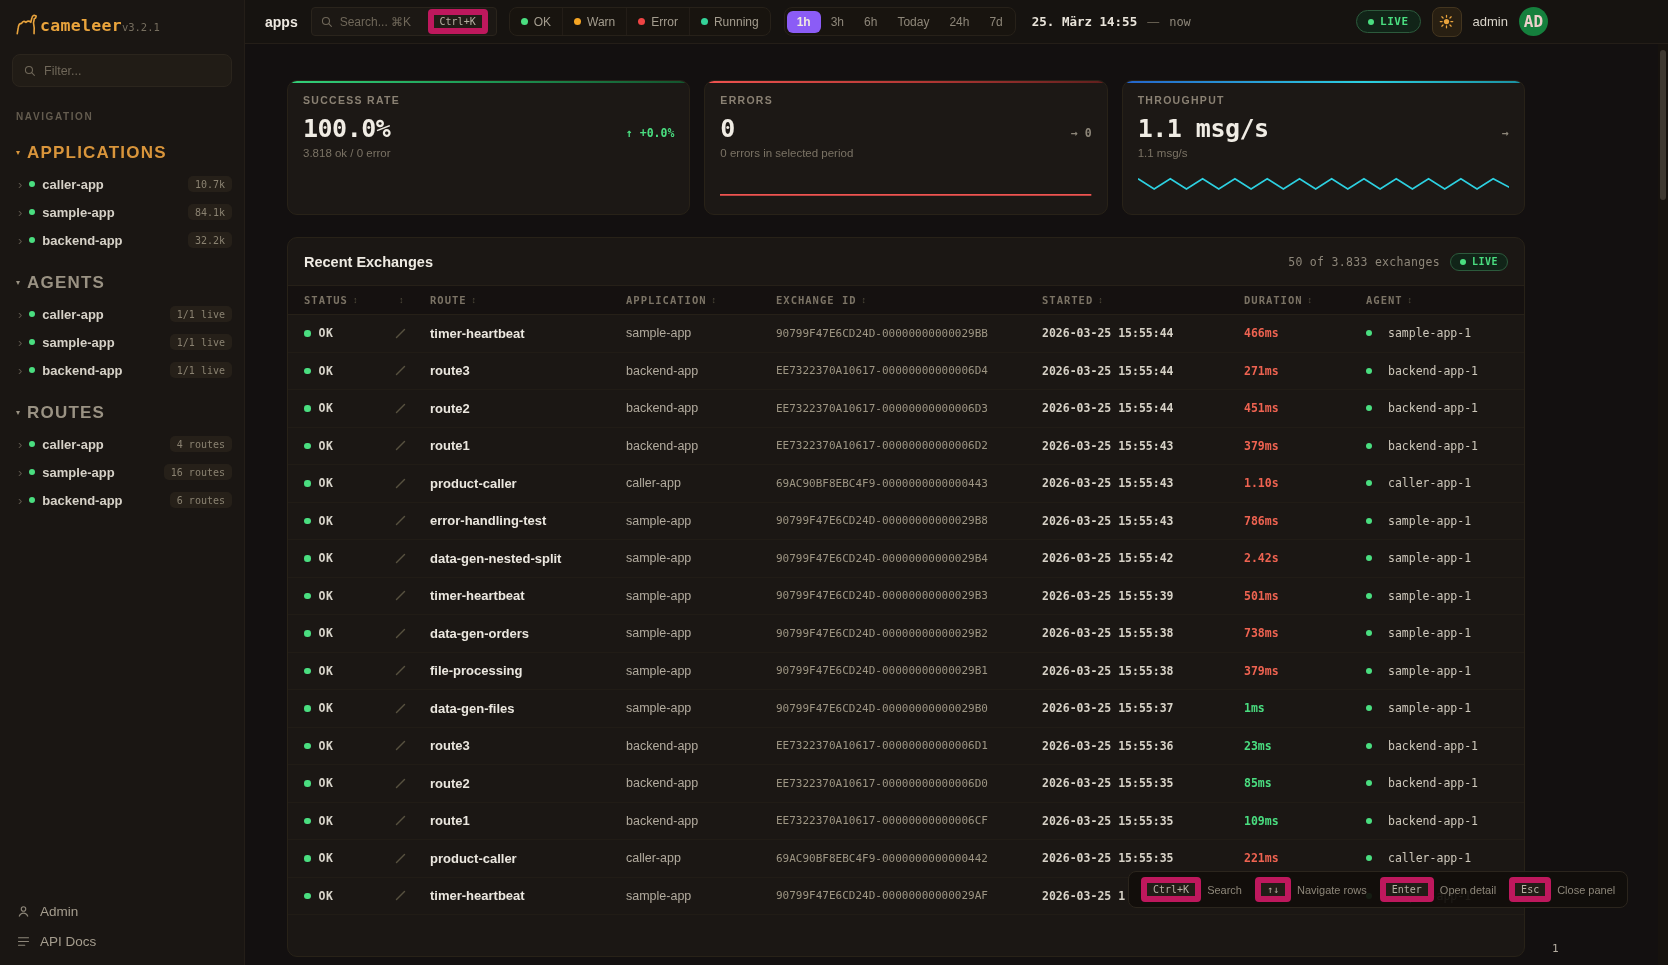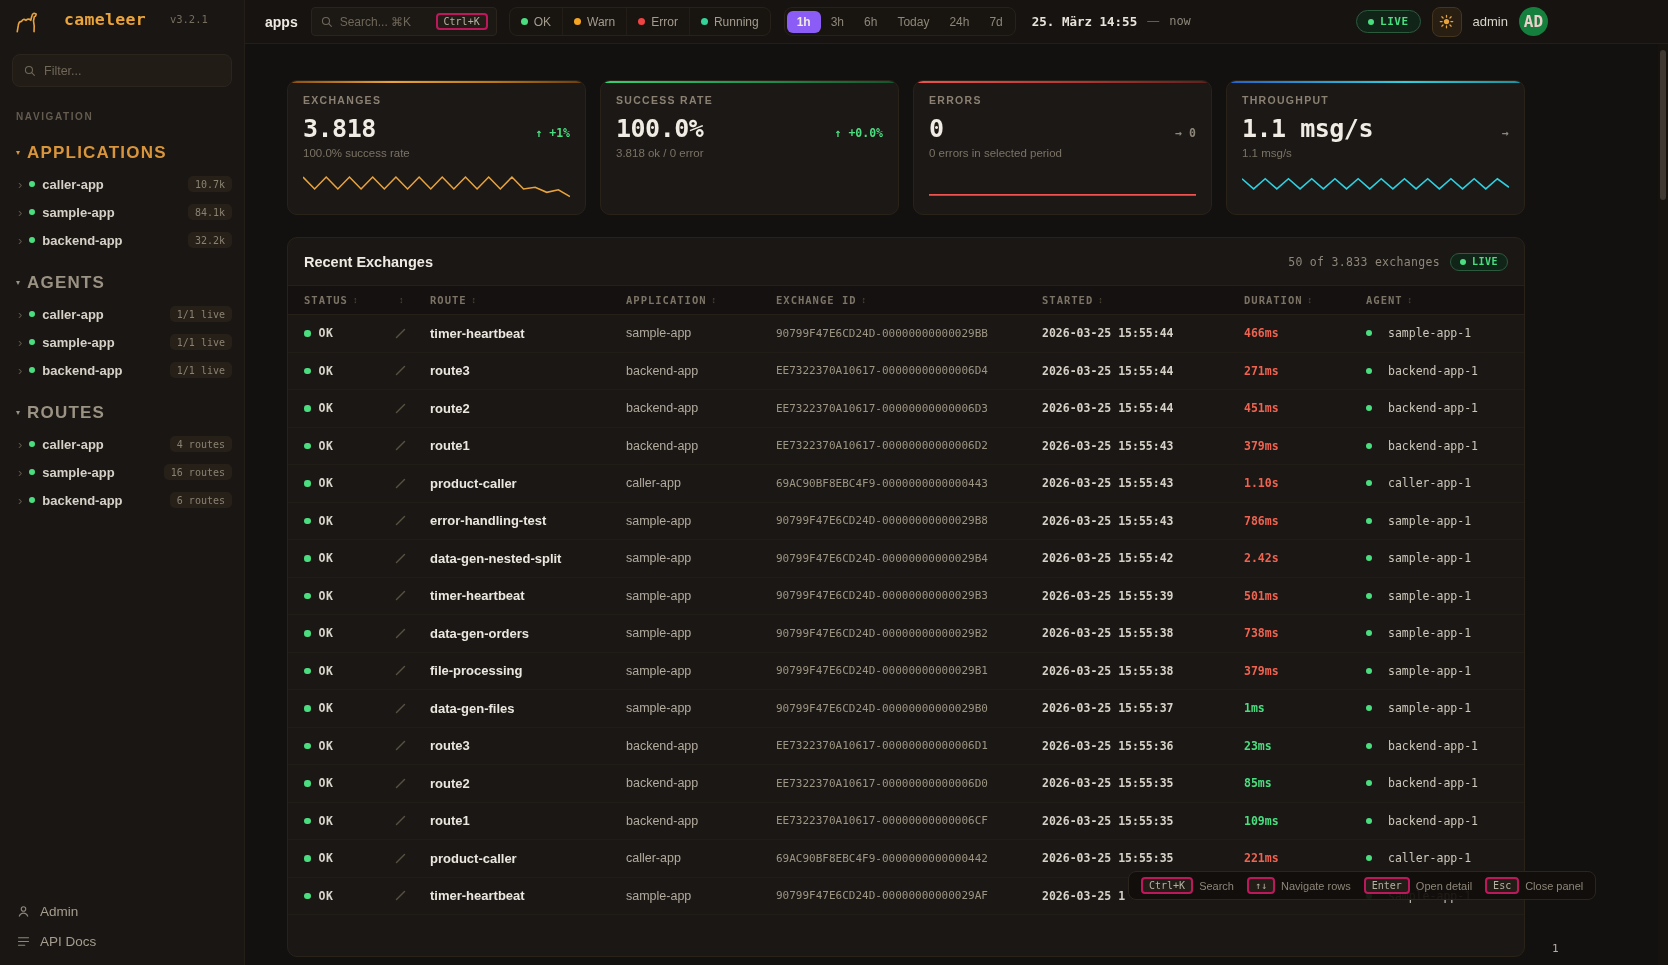--- a/index.html
+++ b/index.html
@@ -4,21 +4,21 @@
 <style>
   *{margin:0;padding:0;box-sizing:border-box}
   html,body{width:1668px;height:965px;overflow:hidden}
   body{position:relative;background:#131010;color:#ece8e0;font-family:"Liberation Sans",sans-serif;-webkit-font-smoothing:antialiased}
   input{font-family:inherit}
   input::placeholder{color:#6f6759}
   .dot{width:7px;height:7px;border-radius:50%;display:inline-block;background:#4ade80;flex:none}
 
   
   .sidebar{position:absolute;left:0;top:0;width:245px;height:100%;background:#1a1613;border-right:1px solid #241e18;display:flex;flex-direction:column;z-index:2}
-  .logo-row{display:flex;gap:24px;padding:10px 14px 6px;height:46px;flex:none}
+  .logo-row{display:flex;align-items:center;gap:0;padding:10px 14px 6px;height:46px;flex:none}
   .logo-name{font-family:"DejaVu Sans Mono",monospace;font-weight:700;font-size:16.5px;color:#eaa43c;letter-spacing:.3px}
   .logo-ver{font-family:"DejaVu Sans Mono",monospace;font-size:10.5px;color:#756d5e;margin-top:3px}
   .filter-box{margin:8px 12px 2px;height:33px;background:#211c16;border:1px solid #2b251d;border-radius:8px;display:flex;align-items:center;gap:8px;padding:8px 10px;color:#6f6759;flex:none}
   .filter-box input{flex:1;min-width:0;background:none;border:0;outline:0;color:#cfc9bd;font-size:12.5px}
   .nav-label{margin:22px 16px 2px;font-size:10px;letter-spacing:1.6px;color:#645c4f;font-weight:700}
   .nav-scroll{flex:1;overflow:hidden}
   .sec-head{display:flex;align-items:center;gap:7px;padding:7px 16px;margin-top:12px}
   .sec-caret{font-size:8px;color:#9a9283;line-height:1}
   .sec-title{font-size:17px;font-weight:700;letter-spacing:1.2px;color:#9a9283}
   .nav-section.accent .sec-title,.nav-section.accent .sec-caret{color:#d9953b}
@@ -29,28 +29,28 @@
   .item-badge{margin-left:auto;background:#262019;border-radius:5px;padding:2.5px 7px;font-size:10px;color:#8a8271;font-family:"DejaVu Sans Mono",monospace}
   .side-footer{margin-top:auto;padding:10px 16px 16px;display:flex;flex-direction:column;gap:15px;flex:none}
   .foot-item{display:flex;align-items:center;gap:9px;color:#a59d8e;font-size:13.5px;cursor:pointer}
   .foot-item svg{color:#8d8679;flex:none}
 
   
   .topbar{position:absolute;left:245px;top:0;right:0;height:44px;background:#161310;border-bottom:1px solid #241e18;display:flex;align-items:center;padding:0 120px 0 20px;z-index:3}
   .tb-context{font-weight:700;font-size:14px;color:#eee9e1}
   .search{margin-left:13px;width:186px;height:29px;background:#1c1814;border:1px solid #2a241c;border-radius:4px;display:flex;align-items:center;gap:7px;padding:0 8px;color:#6f6759}
   .search input{flex:1;min-width:0;background:none;border:0;outline:0;color:#cfc9bd;font-size:12px}
-  .kbd{background:#221d17;border:2px solid #be185d;border-radius:4px;padding:1px 6px;font-size:10px;color:#b7b1a3;font-family:"DejaVu Sans Mono",monospace;white-space:nowrap}
+  .kbd{background:#221d17;border:6px solid #be185d;border-radius:4px;padding:1px 6px;font-size:10px;color:#b7b1a3;font-family:"DejaVu Sans Mono",monospace;white-space:nowrap}
   .chips{margin-left:12px;height:29px;display:flex;align-items:stretch;border:1px solid #272119;border-radius:8px;background:#18140f;overflow:hidden}
   .chip{display:flex;align-items:center;gap:6px;padding:0 11px;font-size:12px;color:#a39c8e;cursor:pointer}
   .chip+.chip{border-left:1px solid #231d17}
   .ranges{margin-left:13px;height:29px;display:flex;align-items:center;border:1px solid #272119;border-radius:8px;background:#18140f;padding:0 2px}
   .range-btn{background:none;border:none;color:#8d8679;font-size:12px;font-family:inherit;padding:4px 10px;border-radius:6px;cursor:pointer}
   .range-btn.active{background:#8b5cf6;color:#eee9e1;font-weight:700}
-  .dt{margin-left:16px;display:flex;align-items:flex-start;gap:10px;white-space:nowrap}
+  .dt{margin-left:16px;display:flex;align-items:flex-end;gap:10px;white-space:nowrap}
   .dt-main{font-family:"DejaVu Sans Mono",monospace;font-size:12.5px;font-weight:700;color:#e9e4da}
   .dt-sep{color:#6f6759;font-size:12px}
   .dt-now{color:#8d8679;font-size:12px;font-family:"DejaVu Sans Mono",monospace;cursor:pointer}
   .tb-right{margin-left:auto;display:flex;align-items:center;gap:11px}
   .live-pill{display:flex;align-items:center;gap:6px;border:1px solid #2c5a3c;background:#112418;color:#4ade80;border-radius:999px;padding:4px 11px;font-size:11px;font-weight:700;font-family:"DejaVu Sans Mono",monospace;letter-spacing:.5px;cursor:pointer}
   .live-pill .dot{width:6px;height:6px}
   .live-pill.sm{padding:2.5px 9px;font-size:10px}
   .theme-btn{width:30px;height:30px;border-radius:8px;border:1px solid #43351f;background:#281f12;display:flex;align-items:center;justify-content:center;cursor:pointer}
   .user{font-size:13px;color:#d8d3c9}
   .avatar{width:29px;height:29px;border-radius:50%;background:#15803d;color:#eecfcb;display:flex;align-items:center;justify-content:center;font-size:16px;font-weight:700;cursor:pointer;font-family:"DejaVu Sans Mono",monospace}
@@ -278,31 +278,20 @@
       </svg>
     </button>
     <span class="user">admin</span>
     <div class="avatar">AD</div>
   </div>
 </header>
 
 <main class="content">
   <div class="content-inner">
     <div class="stats-row" id="stats-row">
-        <div class="stat-card accent-orange">
-    <div class="stat-label">EXCHANGES</div>
-    <div class="stat-valrow">
-      <span class="stat-value">3.818</span>
-      <span class="stat-trend tone-up">↑ +1%</span>
-    </div>
-    <div class="stat-sub">100.0% success rate</div>
-    <svg class="spark" viewBox="0 0 200 40" preserveAspectRatio="none">
-            <polyline points="0.0,13 8.7,27 17.4,13 26.1,27 34.8,13 43.5,27 52.2,13 60.9,27 69.6,13 78.3,27 87.0,13 95.7,27 104.3,13 113.0,27 121.7,13 130.4,27 139.1,13 147.8,27 156.5,13 165.2,27 173.9,25 182.6,31 191.3,28 200.0,36" fill="none" stroke="#e8a33d" stroke-width="1.6" vector-effect="non-scaling-stroke"></polyline>
-          </svg>
-  </div>
         <div class="stat-card accent-green">
     <div class="stat-label">SUCCESS RATE</div>
     <div class="stat-valrow">
       <span class="stat-value">100.0%</span>
       <span class="stat-trend tone-up">↑ +0.0%</span>
     </div>
     <div class="stat-sub">3.818 ok / 0 error</div>
     <svg class="spark" viewBox="0 0 200 40" preserveAspectRatio="none"></svg>
   </div>
         <div class="stat-card accent-red">

